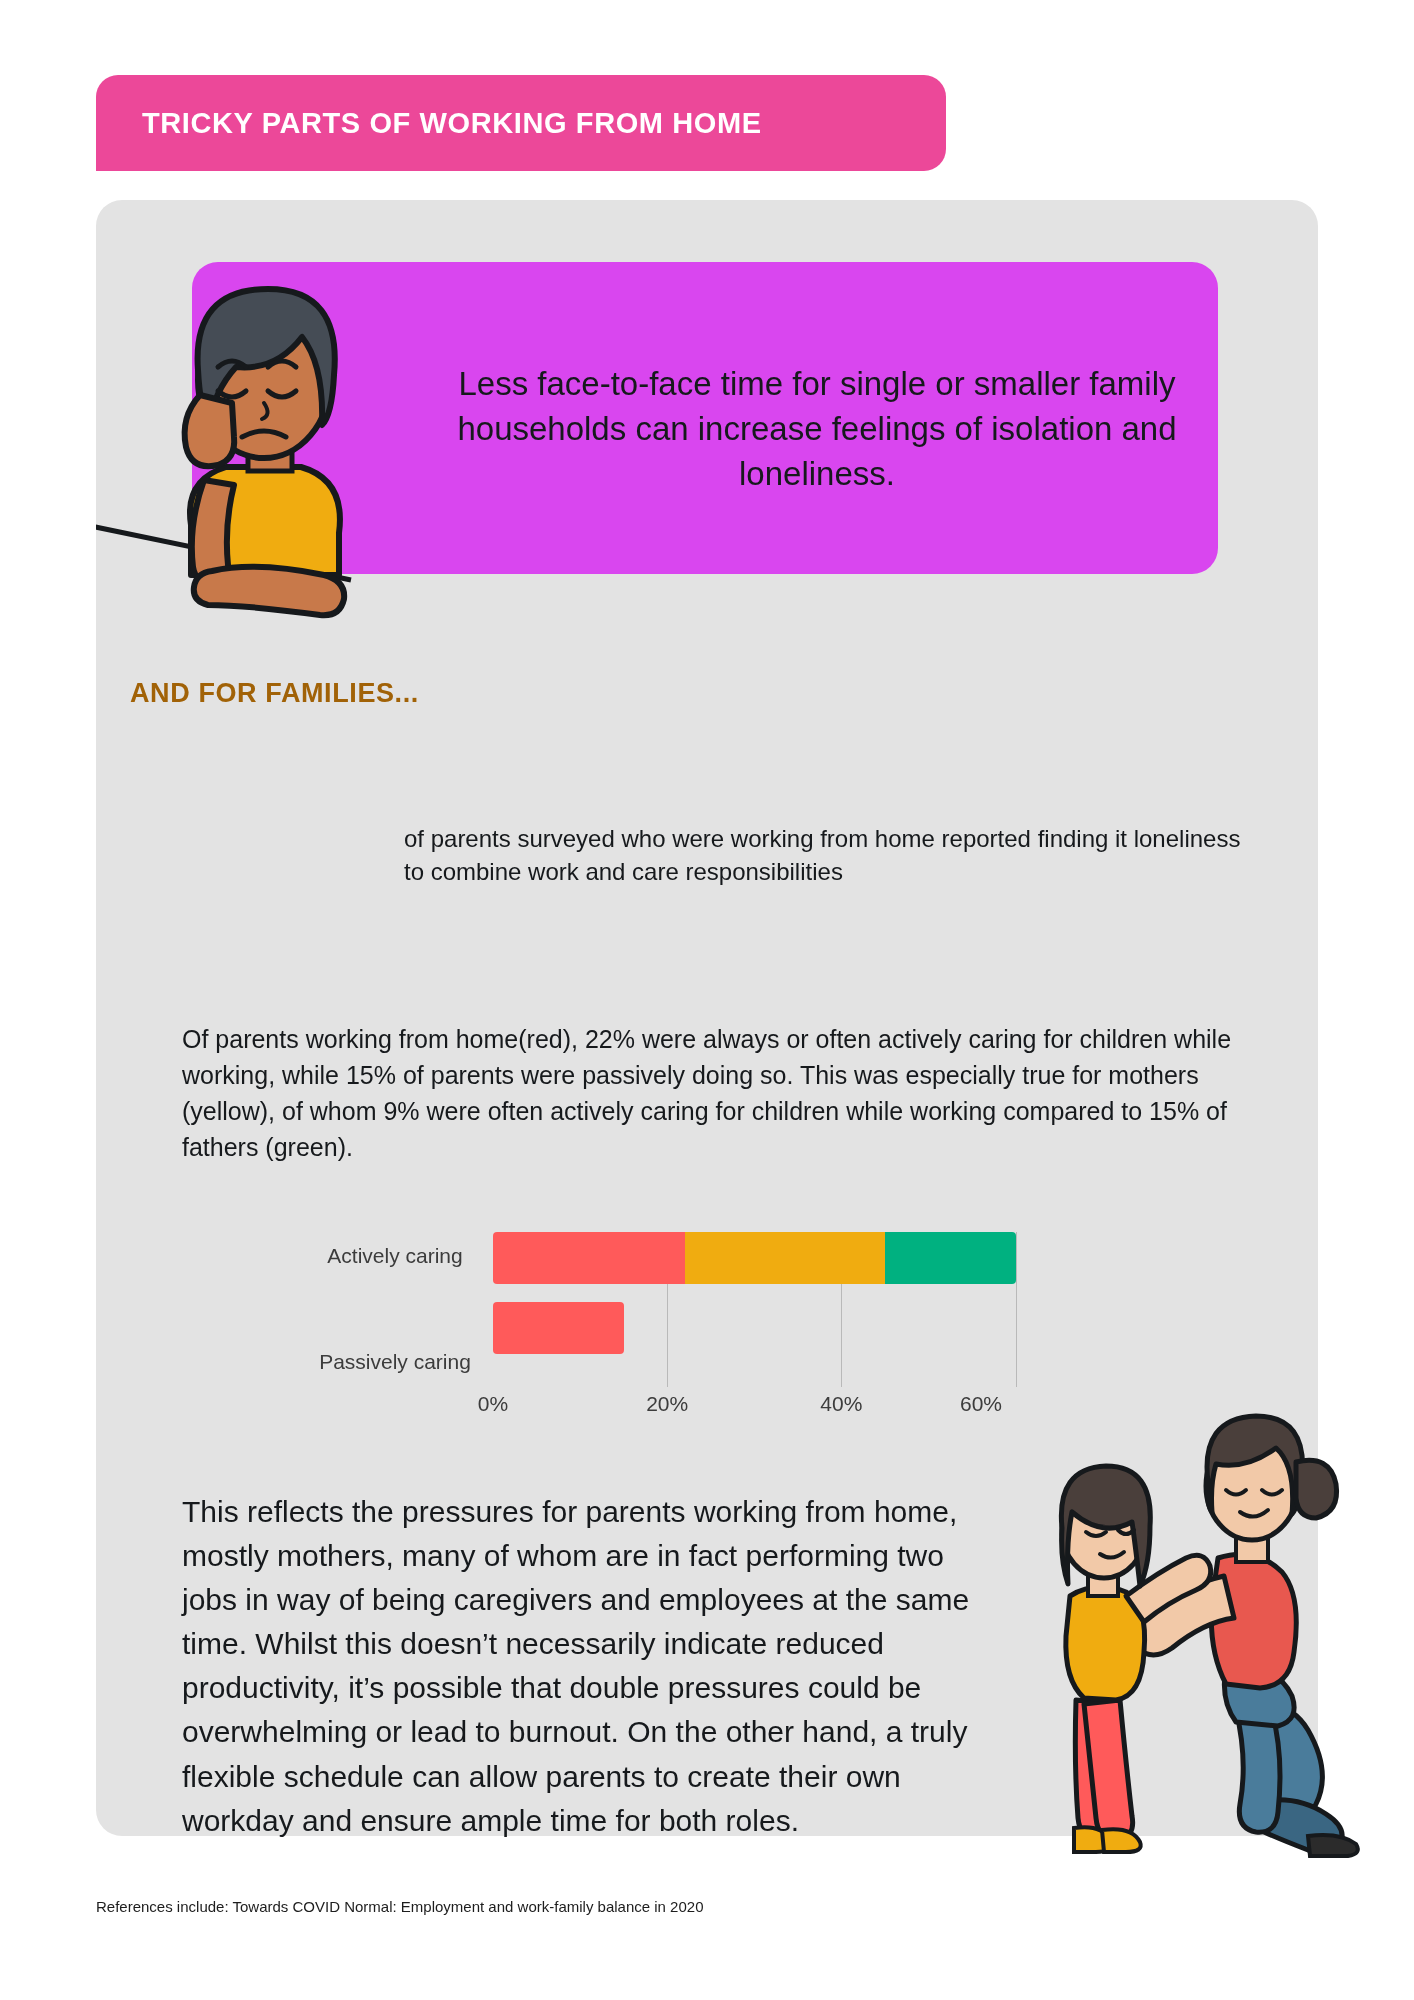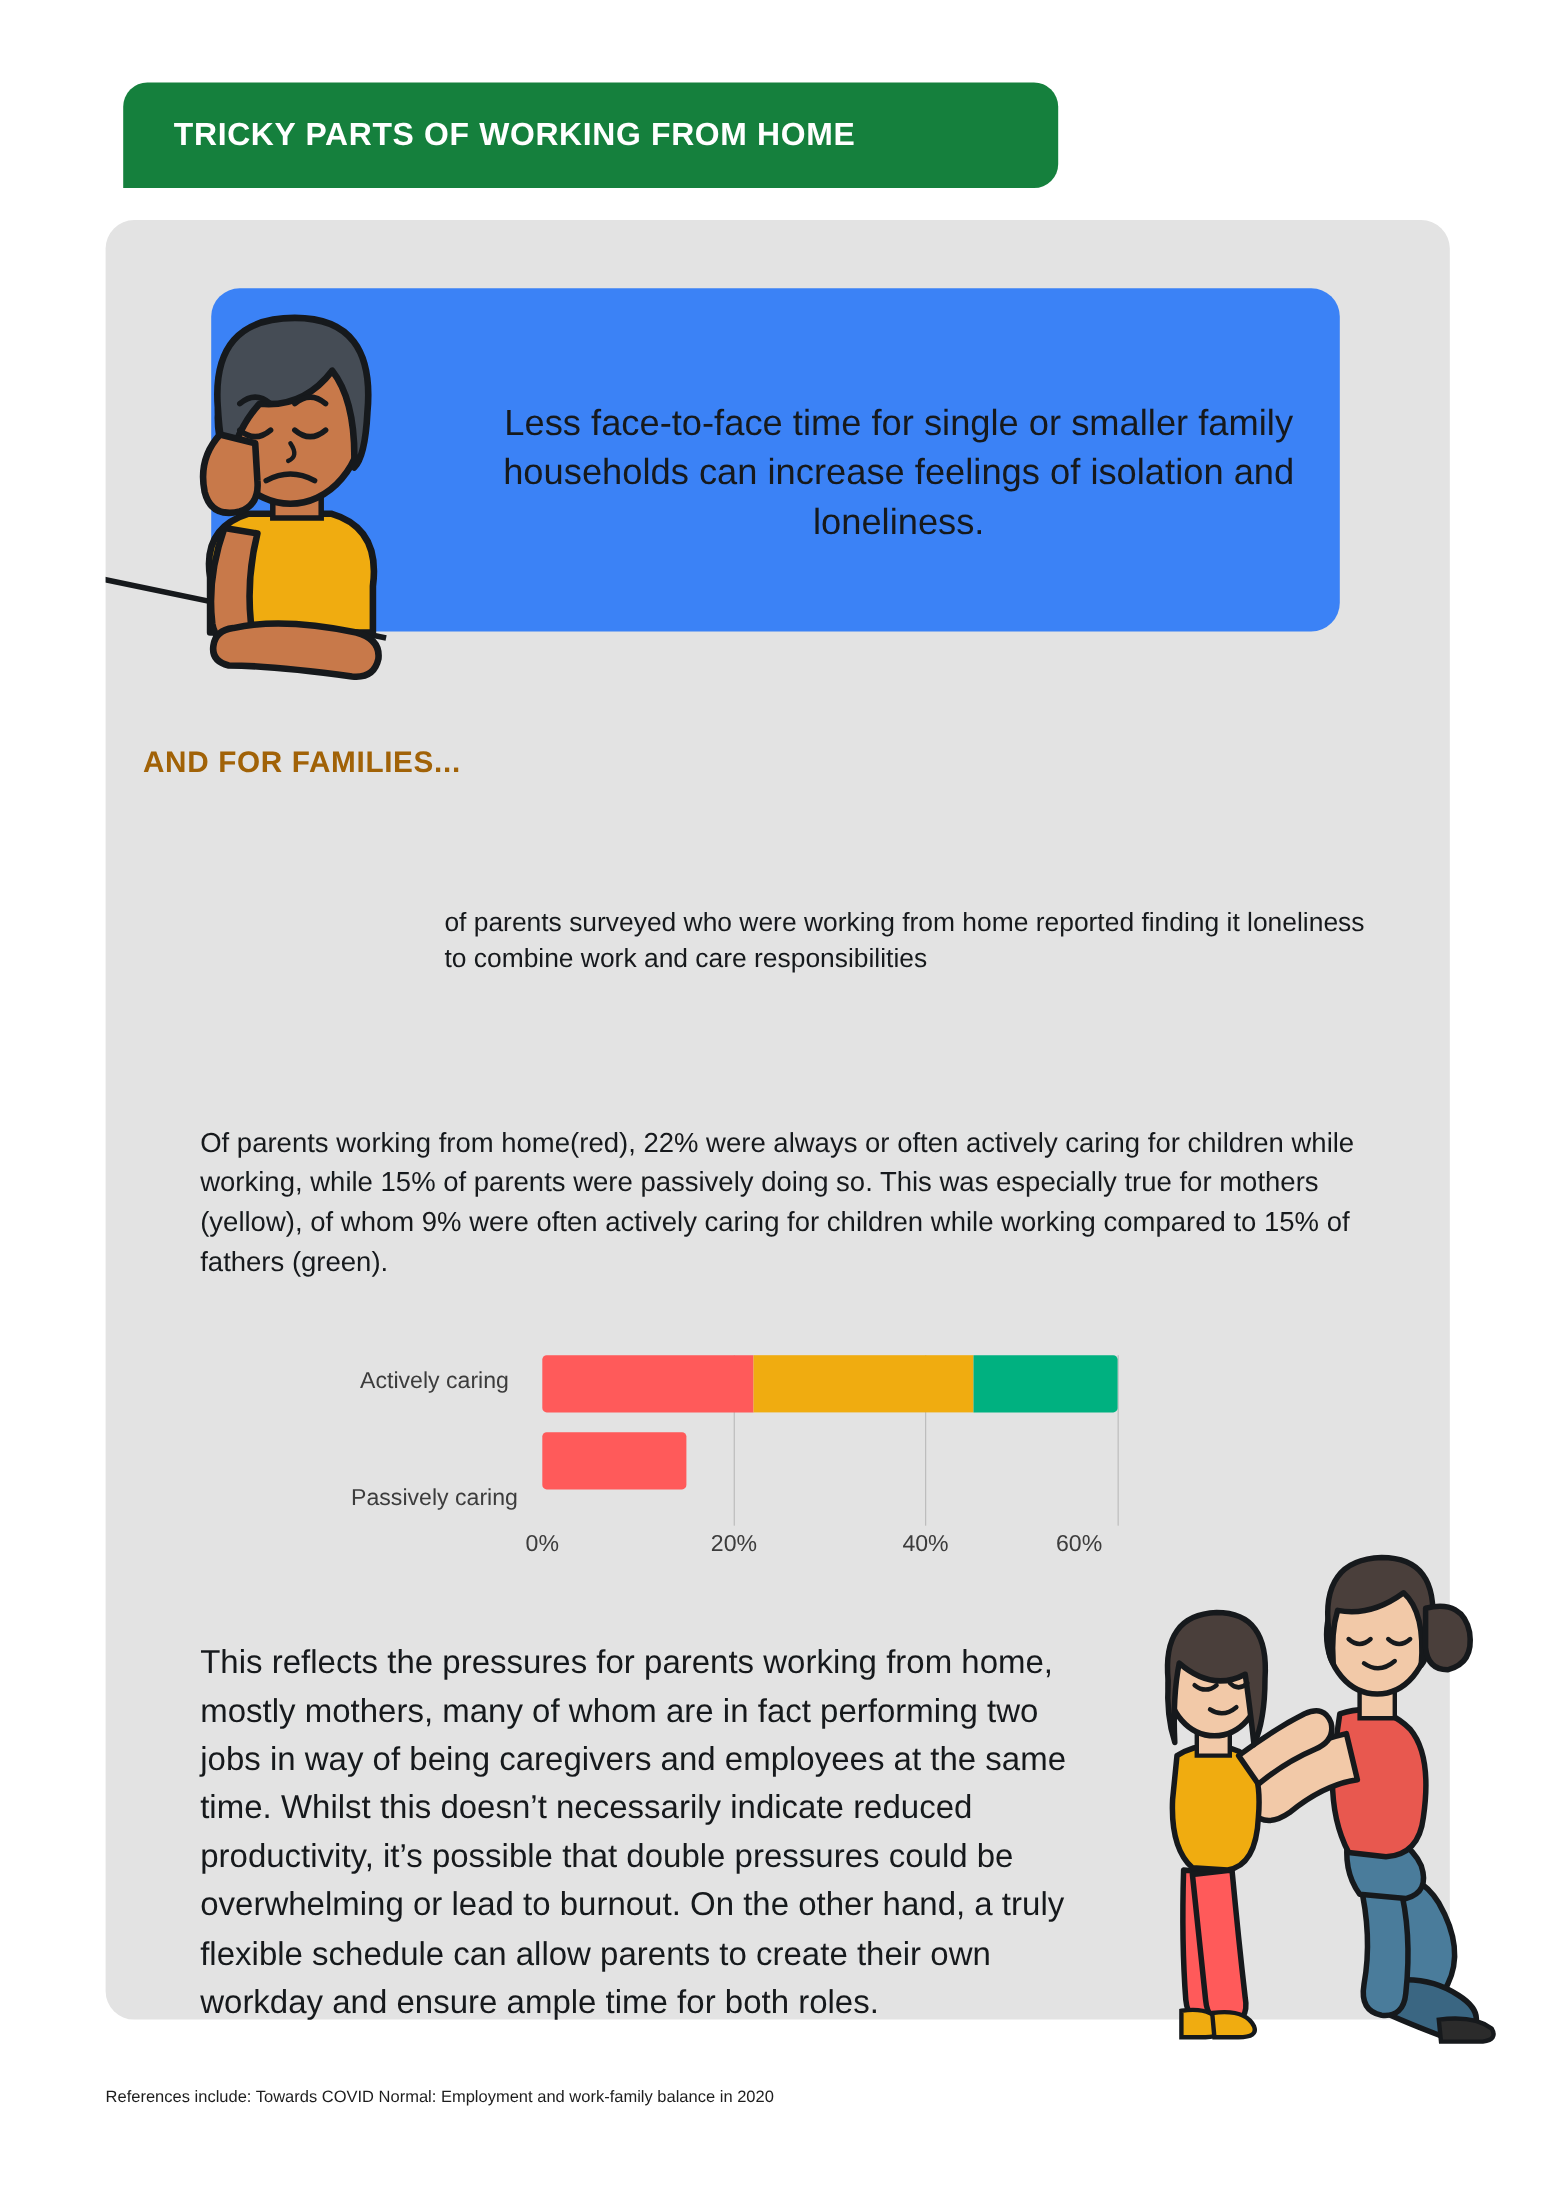--- a/index.html
+++ b/index.html
@@ -14,25 +14,25 @@
   .page {
     position: relative;
     width: 1414px;
     height: 2000px;
     background: #ffffff;
   }
 
   
   .header-banner {
     position: absolute;
-    left: 112px;
+    left: 96px;
     top: 75px;
     width: 850px;
     height: 96px;
-    background: #15803d;
+    background: #ec4899;
     border-radius: 22px 22px 22px 0;
     display: flex;
     align-items: center;
     z-index: 5;
   }
   .header-title {
     color: #ffffff;
     font-size: 29px;
     font-weight: bold;
     letter-spacing: 0.6px;
@@ -51,21 +51,21 @@
     border-radius: 26px;
   }
 
   
   .quote-card {
     position: absolute;
     left: 192px;
     top: 262px;
     width: 1026px;
     height: 312px;
-    background: #3b82f6;
+    background: #d946ef;
     border-radius: 26px;
   }
   .quote-text {
     position: absolute;
     left: 240px;
     top: 100px;
     width: 770px;
     text-align: center;
     font-size: 33px;
     line-height: 1.36;

